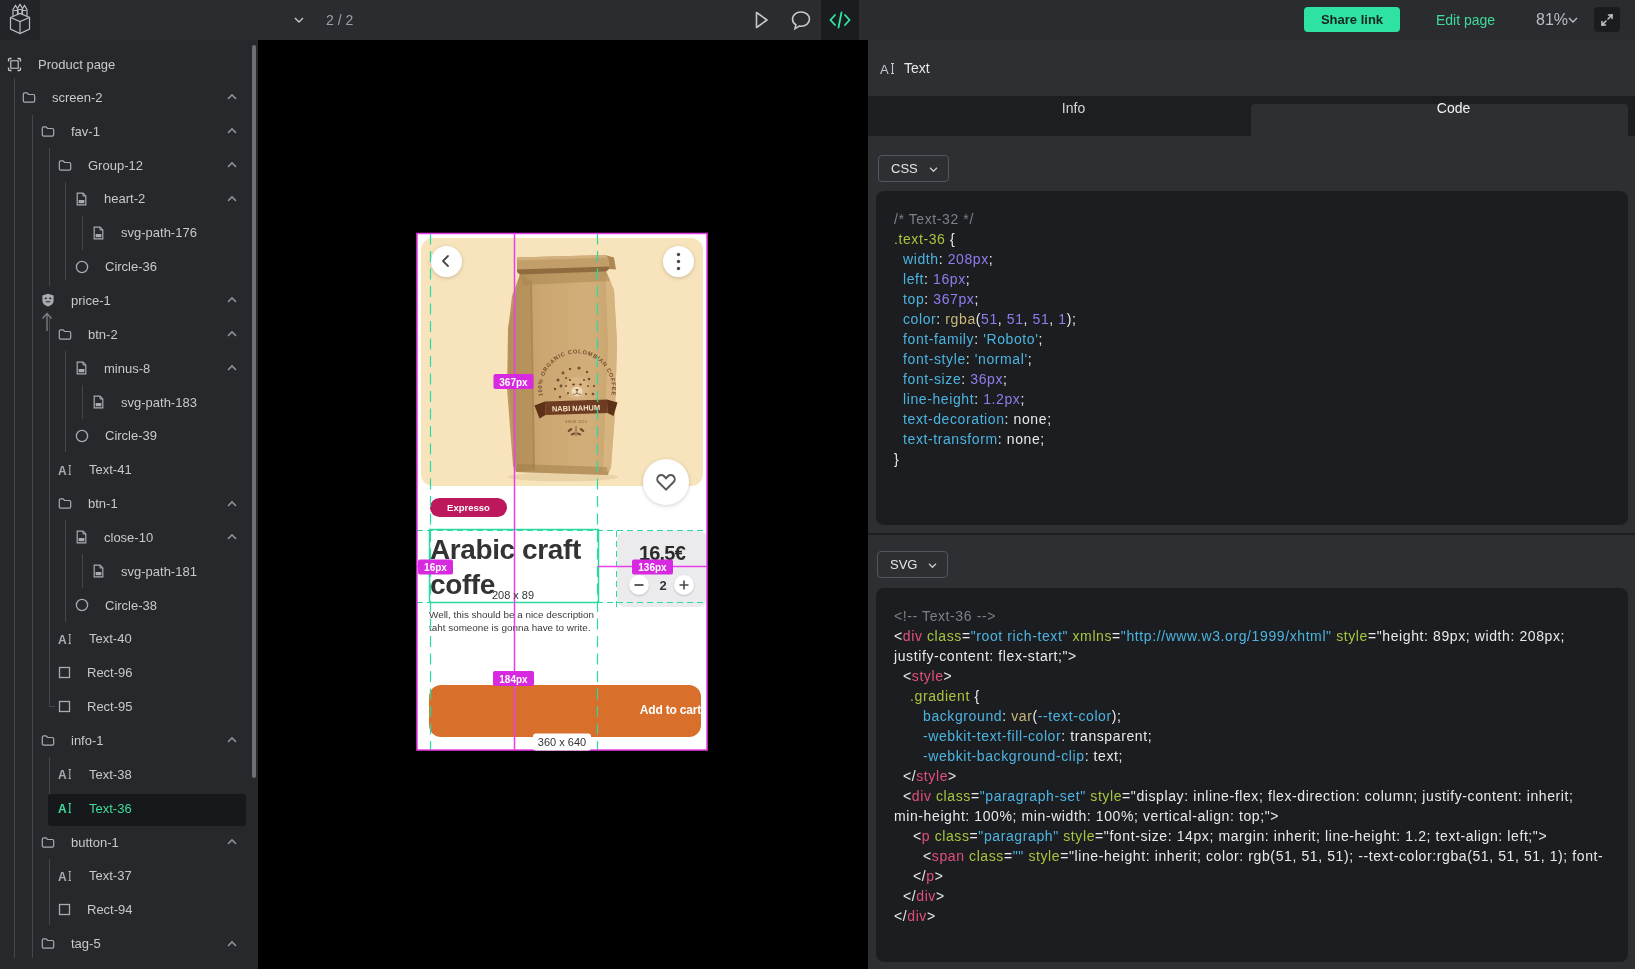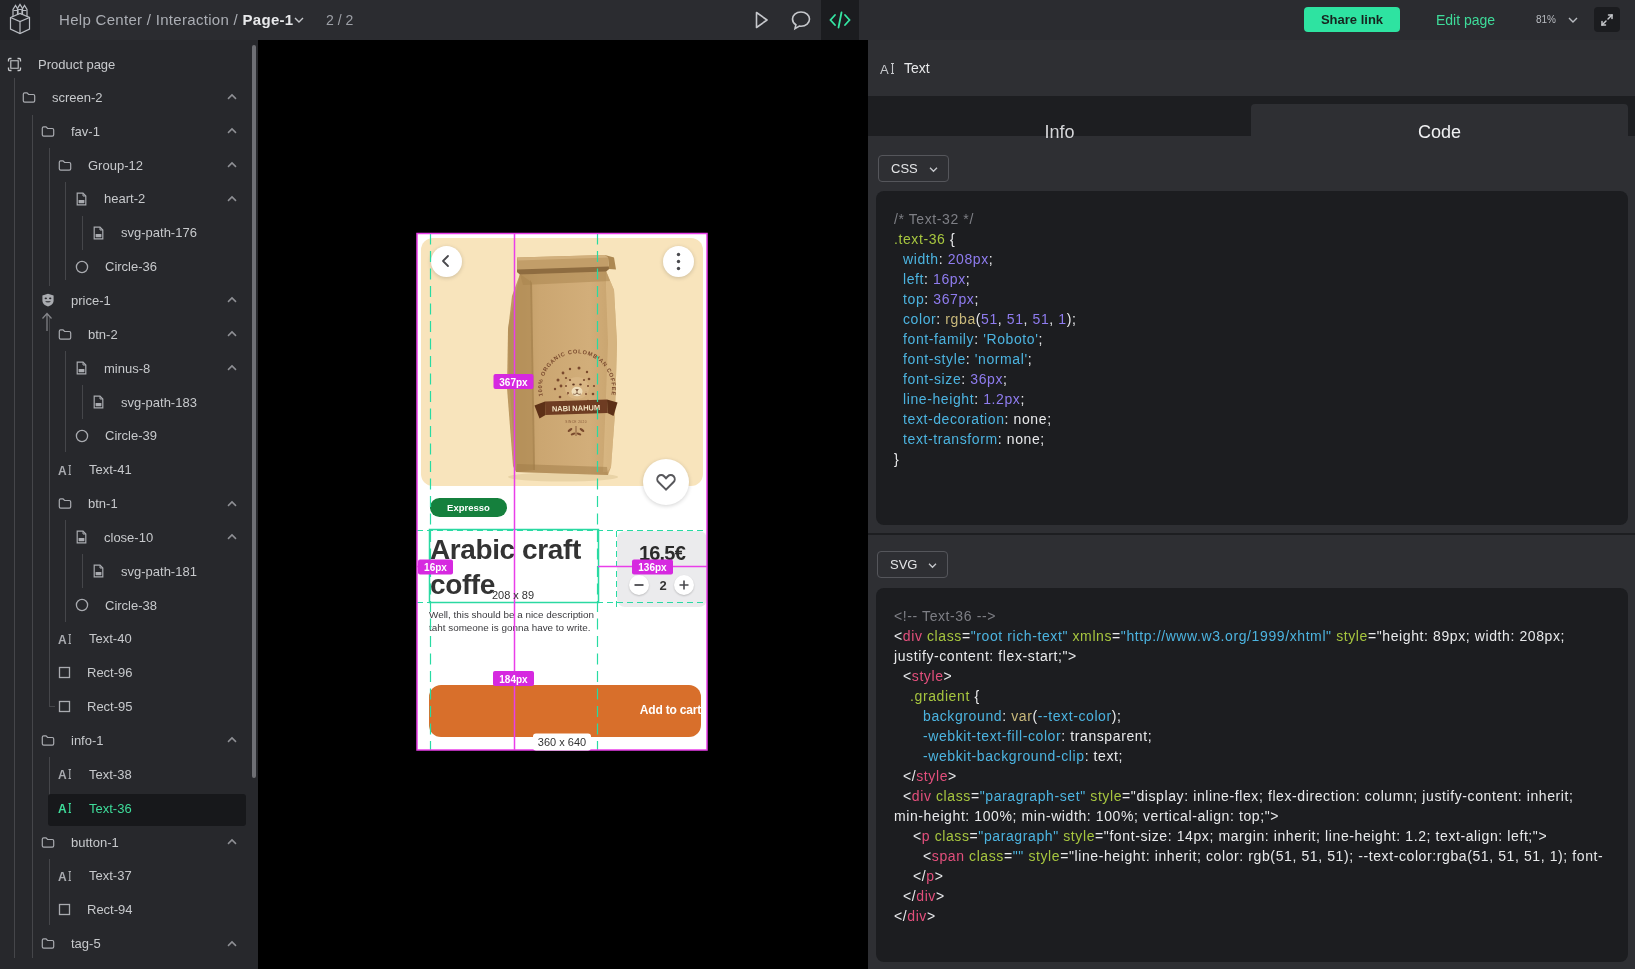--- a/index.html
+++ b/index.html
@@ -10,51 +10,51 @@
   
   #topbar { position:absolute; left:0; top:0; width:1635px; height:40px; background:#2b2c30; }
   #logo { position:absolute; left:0; top:0; width:40px; height:40px; background:#232428; }
   #crumb { position:absolute; left:59px; top:0; height:40px; line-height:40px; font-size:15px; letter-spacing:0.3px; color:#abaeb4; }
   #crumb b { color:#e8e9eb; font-weight:bold; }
   #pages { position:absolute; left:326px; top:0; height:40px; line-height:40px; font-size:14px; color:#9da0a6; }
   .tb-ico { position:absolute; top:0; width:40px; height:40px; display:flex; align-items:center; justify-content:center; }
   #codebox { position:absolute; left:821px; top:0; width:38px; height:40px; background:#1b1c1f; display:flex; align-items:center; justify-content:center; }
   #sharebtn { position:absolute; left:1304px; top:7px; width:96px; height:25px; background:#2ee3a1; border-radius:4px; color:#17241f; font-size:13px; font-weight:bold; text-align:center; line-height:25px; }
   #editpage { position:absolute; left:1436px; top:0; height:40px; line-height:40px; font-size:14px; color:#3edc9a; }
-  #zoomer { position:absolute; left:1536px; top:0; height:40px; line-height:40px; font-size:10px; color:#b9bcc1; }
+  #zoomer { position:absolute; left:1536px; top:0; height:40px; line-height:40px; font-size:16px; color:#b9bcc1; }
   #expandbtn { position:absolute; left:1594px; top:7px; width:26px; height:25px; background:#1b1c1f; border-radius:4px; display:flex; align-items:center; justify-content:center; }
 
   
   #sidebar { position:absolute; left:0; top:40px; width:258px; height:929px; background:#27282c; overflow:hidden; }
   .row { position:absolute; height:28px; display:flex; align-items:center; color:#c7c9cc; font-size:13px; }
   .row .lbl { margin-left:16px; white-space:nowrap; }
   .chev { position:absolute; left:225px; width:14px; height:14px; }
   .gline { position:absolute; width:1px; background:#45464a; }
   #selrow { position:absolute; left:48px; top:753.5px; width:198px; height:32px; background:#17181b; border-radius:3px; }
   #sbthumb { position:absolute; left:252px; top:5px; width:4px; height:733px; border-radius:2px; background:#6e6f74; }
 
   
   #screen { position:absolute; left:417px; top:233px; width:290px; height:517px; background:#fff; }
   #imgarea { position:absolute; left:421px; top:238px; width:282px; height:247.5px; background:#f8e4bc; border-radius:12px; }
   .wcirc { position:absolute; background:#fff; border-radius:50%; box-shadow:0 1px 4px rgba(0,0,0,0.18); display:flex; align-items:center; justify-content:center; }
-  #tagpill { position:absolute; left:430px; top:498px; width:77px; height:19px; background:#15803d; border-radius:10px; color:#fff; font-size:9.5px; font-weight:bold; text-align:center; line-height:19px; }
+  #tagpill { position:absolute; left:430px; top:498px; width:77px; height:19px; background:#be185d; border-radius:10px; color:#fff; font-size:9.5px; font-weight:bold; text-align:center; line-height:19px; }
   #ptitle { position:absolute; left:430px; top:532px; width:172px; font-size:28px; line-height:35px; font-weight:bold; color:#333; letter-spacing:-0.4px; }
   #pricebox { position:absolute; left:617px; top:531px; width:90px; height:76px; background:#ebebed; border-radius:8px; }
   #priceval { position:absolute; left:617px; top:542px; width:90px; text-align:center; font-size:20px; font-weight:bold; color:#2b2b2b; letter-spacing:-0.8px; }
   .stepc { position:absolute; width:20px; height:20px; background:#fff; border-radius:50%; box-shadow:0 1px 2px rgba(0,0,0,0.2); }
   #qty { position:absolute; left:653px; top:578px; width:20px; text-align:center; font-size:13px; font-weight:bold; color:#333; }
   #pdesc { position:absolute; left:429px; top:608px; font-size:9.9px; line-height:13px; color:#3a3a3e; }
   #cartbtn { position:absolute; left:429px; top:685px; width:272px; height:52px; background:#d86f2b; border-radius:12px; color:#fff; font-size:12px; font-weight:bold; letter-spacing:-0.2px; text-align:right; line-height:51px; }
 
   
   #rpanel { position:absolute; left:868px; top:40px; width:767px; height:929px; background:#2e2f33; }
   #rphead { position:absolute; left:0; top:0; width:767px; height:56px; background:#2e2f33; display:flex; align-items:center; }
   #tabbar { position:absolute; left:0; top:56px; width:767px; height:40px; background:#1d1e21; }
   #tabcode { position:absolute; left:383px; top:8px; width:377px; height:32px; background:#2e2f33; border-radius:4px 4px 0 0; }
-  .tablbl { position:absolute; top:72px; height:40px; line-height:40px; font-size:18px; }
+  .tablbl { position:absolute; top:48px; height:40px; line-height:40px; font-size:14px;margin-left:14px; }
   .dd { position:absolute; width:71px; height:27px; border:1px solid #55565b; border-radius:4px; color:#e4e5e7; font-size:13px; line-height:25px; padding-left:12px; }
   .codeblk { position:absolute; left:8px; width:752px; background:#1c1d20; border-radius:8px; font-size:14px; color:#e8e9eb; }
   .ln { height:20px; line-height:20px; white-space:nowrap; letter-spacing:0.6px; }
   .cm { color:#7e7f85; }
   .cy { color:#4cb4e0; }
   .pu { color:#8f7cef; }
   .gr { color:#a6c53f; }
   .pk { color:#e34f7c; }
   .fn { color:#c9b97b; }
   #divider { position:absolute; left:0; top:493px; width:767px; height:2px; background:#1d1e21; }
@@ -65,21 +65,20 @@
 <div id="topbar">
   <div id="logo">
     <svg width="40" height="40" viewBox="0 0 40 40" fill="none" stroke="#b9bcc2" stroke-width="1.2">
       <path d="M10.5 17.5 L20 13.5 L29.5 17.5 L29.5 29 L20 33.5 L10.5 29 Z"></path>
       <path d="M10.5 17.5 L20 21.5 L29.5 17.5 M20 21.5 L20 33.5"></path>
       <path d="M13 16.5 L13 9.5 L15.5 5.5 L18 9.5 L18 14.5 M13.8 10.5 L17.2 10.5"></path>
       <path d="M17.5 15 L17.5 8.5 L20 4.5 L22.5 8.5 L22.5 15 M18.3 9.5 L21.7 9.5"></path>
       <path d="M22 14.5 L22 9.5 L24.5 5.5 L27 9.5 L27 16.5 M22.8 10.5 L26.2 10.5"></path>
     </svg>
   </div>
-  <div id="crumb">Help Center / Interaction / <b>Page-1</b></div>
   <svg class="abs" style="left:293px;top:14px" width="12" height="12" viewBox="0 0 12 12" fill="none" stroke="#c6c8cc" stroke-width="1.4">
       <path d="M2 4 L6 8 L10 4"></path>
     </svg>
   <div id="pages">2 / 2</div>
   <div class="tb-ico" style="left:741px">
       <svg width="22" height="22" viewBox="0 0 22 22" fill="none" stroke="#c6c8cc" stroke-width="1.6">
         <path d="M6.5 3.5 L17 11 L6.5 18.5 Z" stroke-linejoin="round"></path>
       </svg>
     </div>
   <div class="tb-ico" style="left:781px">

